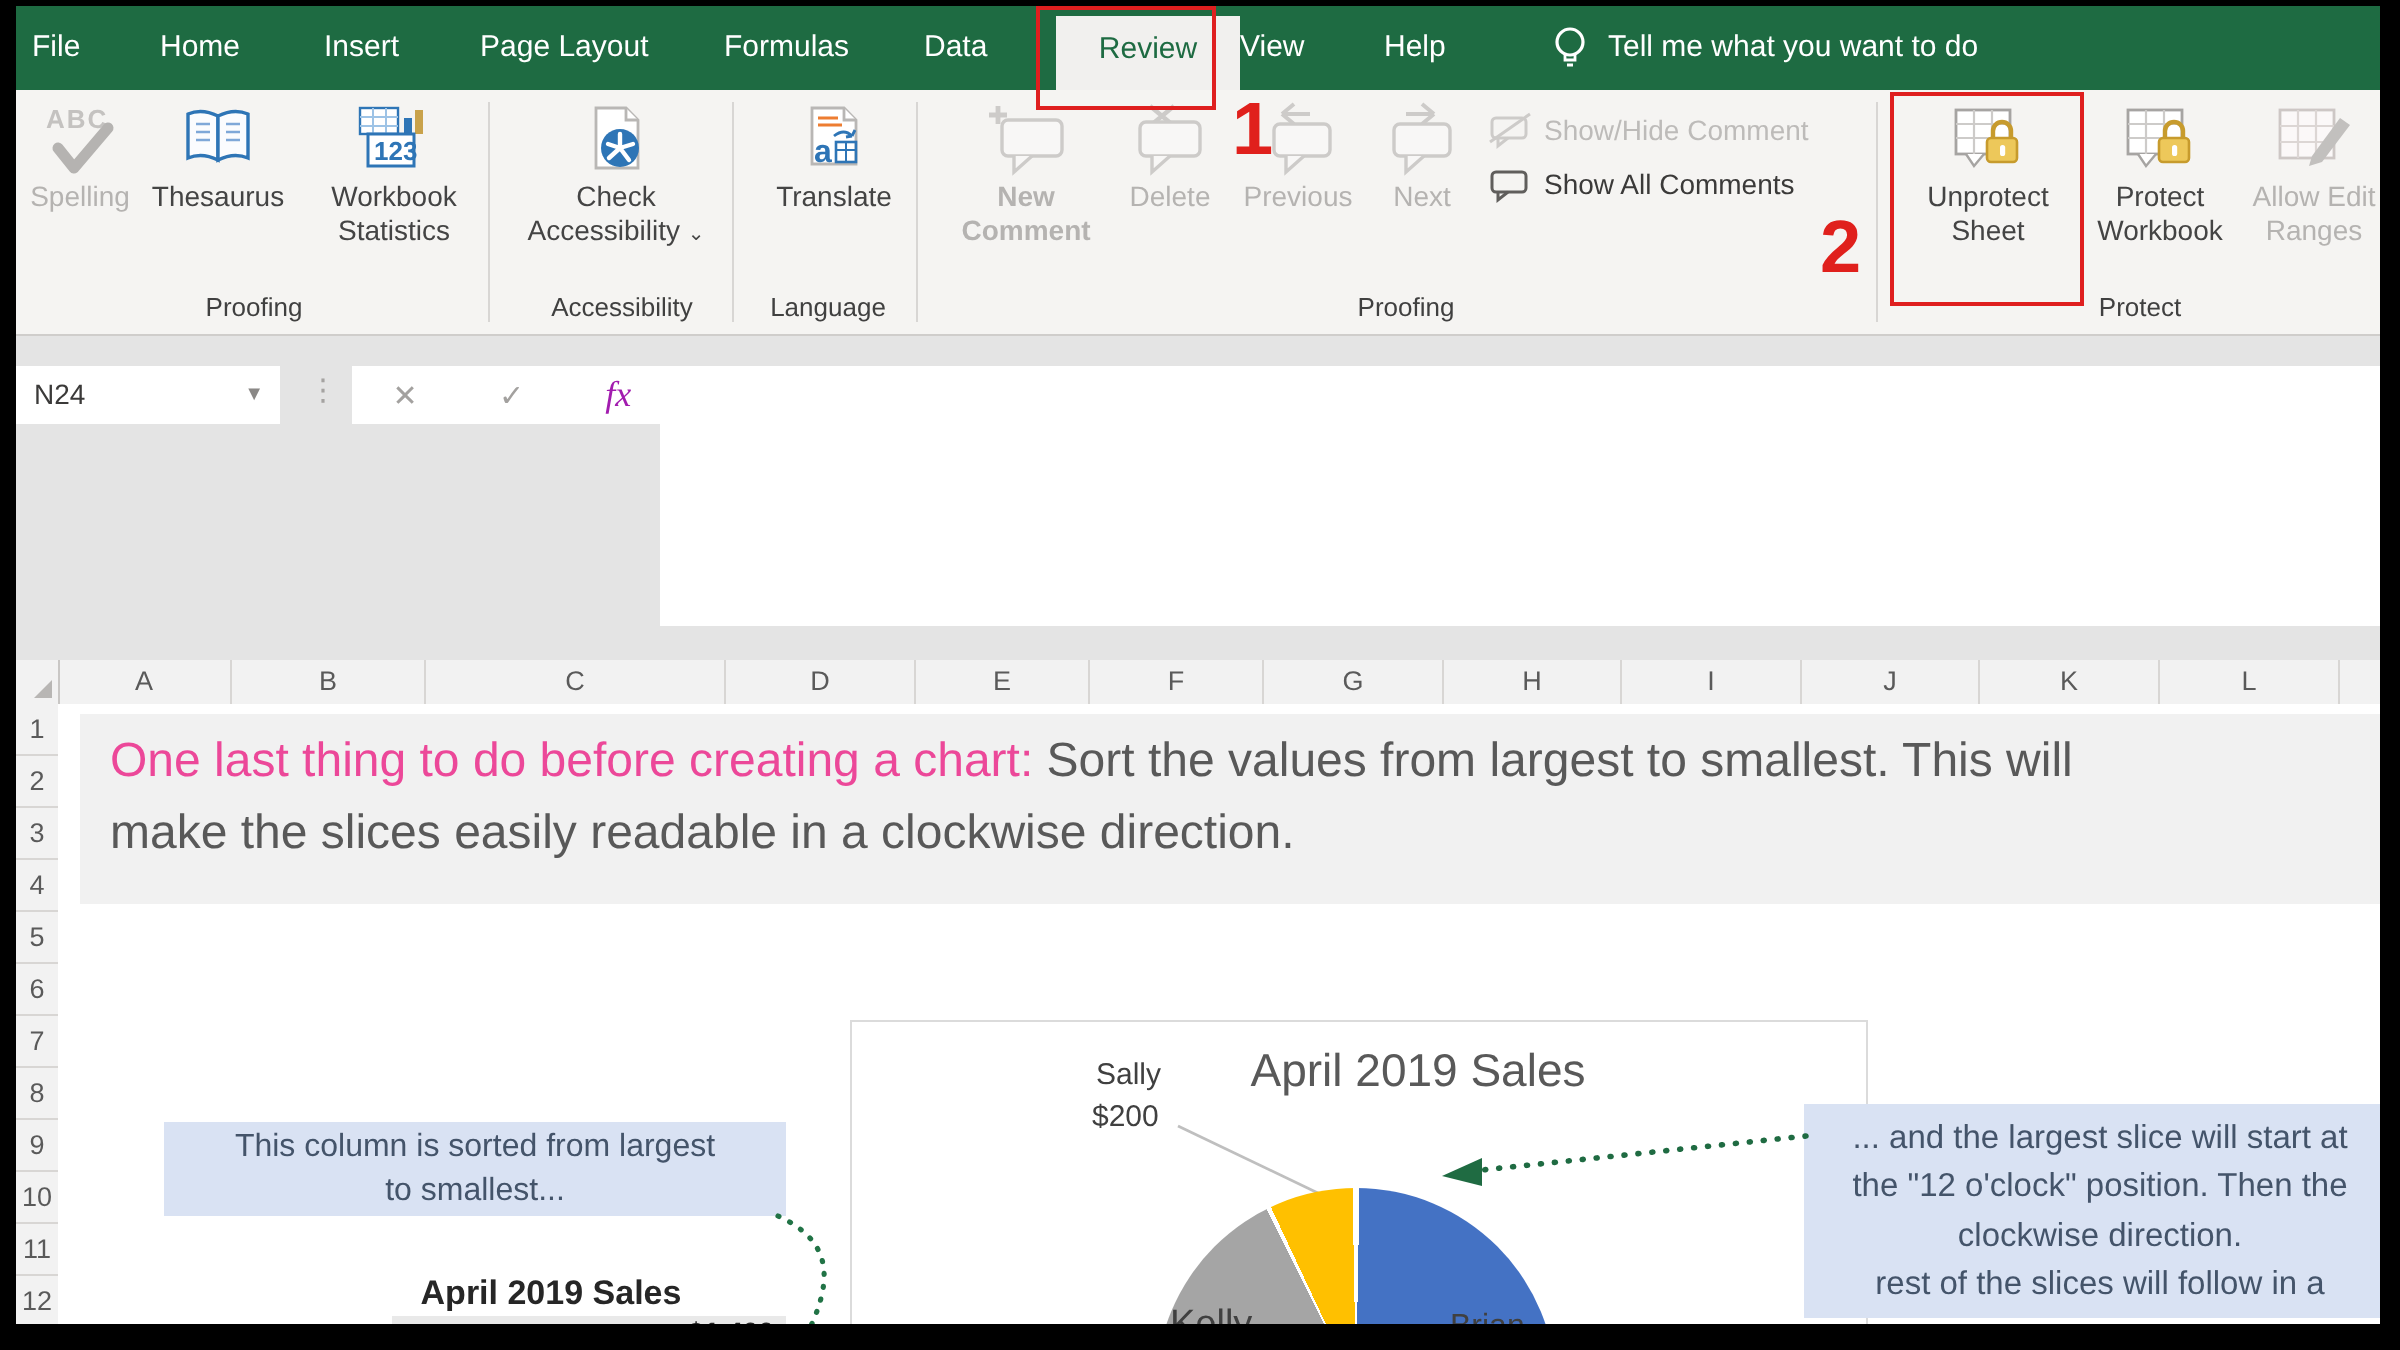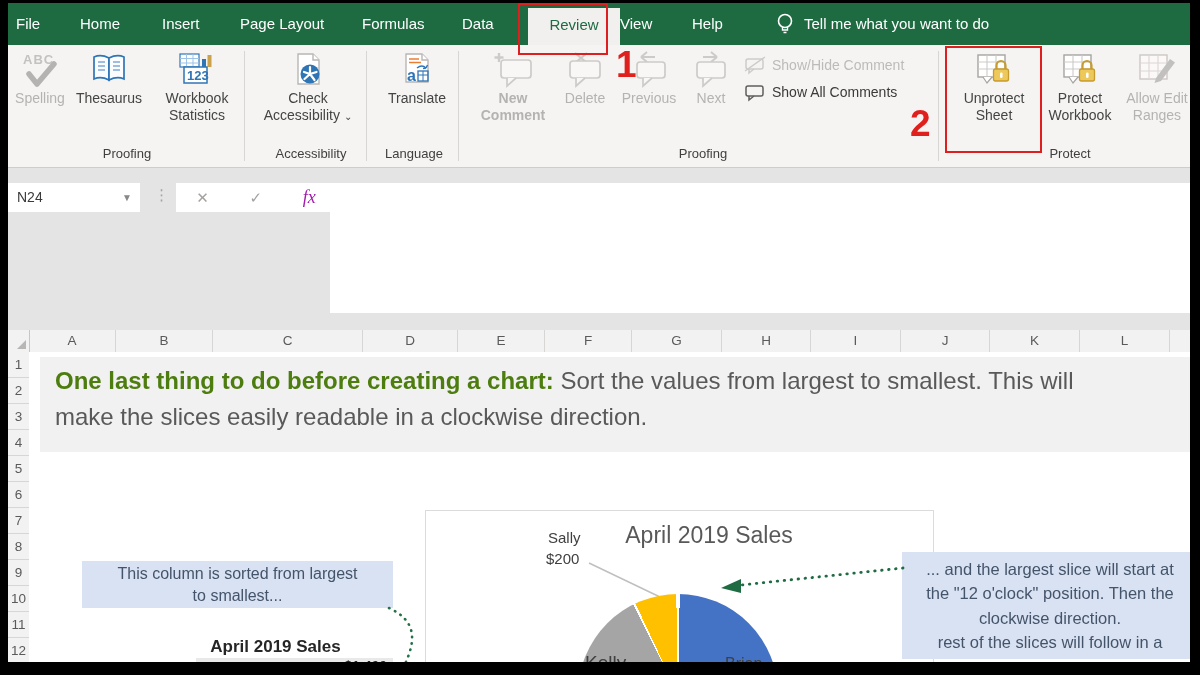--- a/index.html
+++ b/index.html
@@ -34,21 +34,21 @@
   .colhdrrow{position:absolute;left:8px;top:330px;width:1182px;height:22px;background:#F2F2F2;border-bottom:1px solid #C9C7C5;}
   .colhdr{position:absolute;top:0;height:22px;line-height:22px;text-align:center;font-size:13.5px;color:#5A5A5A;border-right:1px solid #D8D6D4;box-sizing:border-box;}
   .selall{position:absolute;left:0;top:0;width:21px;height:22px;background:#F2F2F2;border-right:1px solid #C9C7C5;}
   .selall:after{content:"";position:absolute;right:3px;bottom:3px;border-style:solid;border-width:0 0 9px 9px;border-color:transparent transparent #B8B6B4 transparent;}
   .rowhdrcol{position:absolute;left:8px;top:352px;width:21px;height:310px;background:#F2F2F2;border-right:1px solid #C9C7C5;}
   .rowhdr{position:absolute;left:0;width:21px;height:26px;line-height:26px;text-align:center;font-size:13.5px;color:#5A5A5A;border-bottom:1px solid #D8D6D4;box-sizing:border-box;}
   .grid{position:absolute;left:29px;top:352px;width:1161px;height:310px;background:#fff;overflow:hidden;}
   
   .noteband{position:absolute;left:11px;top:5px;width:1150px;height:95px;background:#F1F1F1;}
   .noteline{position:absolute;left:26px;font-size:24px;color:#595959;white-space:nowrap;}
-  .noteline b{color:#4d7c0f;font-weight:700;}
+  .noteline b{color:#ec4899;font-weight:400;}
   .callout{background:#D9E2F3;color:#44546A;text-align:center;position:absolute;display:flex;flex-direction:column;justify-content:center;}
   .calloutL{left:53px;top:209px;width:311px;height:47px;font-size:16px;line-height:22px;}
   .calloutR{left:873px;top:200px;width:296px;height:107px;font-size:16.5px;line-height:24.5px;z-index:5;}
   .tbltitle{position:absolute;left:179px;top:285px;width:135px;text-align:center;font-size:17px;font-weight:700;color:#262626;}
   .partialrow{position:absolute;left:167px;top:306px;width:197px;height:5px;background:#E9E9E9;overflow:hidden;}
   .partialrow span{position:absolute;right:6px;top:0;font-size:14px;font-weight:700;color:#262626;}
   .chartbox{position:absolute;left:396px;top:158px;width:507px;height:152px;background:#fff;border:1px solid #DBDBDB;}
   .charttitle{position:absolute;left:530px;top:170px;width:300px;text-align:center;font-size:23px;color:#595959;}
   .pielabel{position:absolute;font-size:15px;color:#404040;z-index:3;}
   .pie{position:absolute;left:549px;top:242px;width:200px;height:200px;border-radius:50%;z-index:2;

